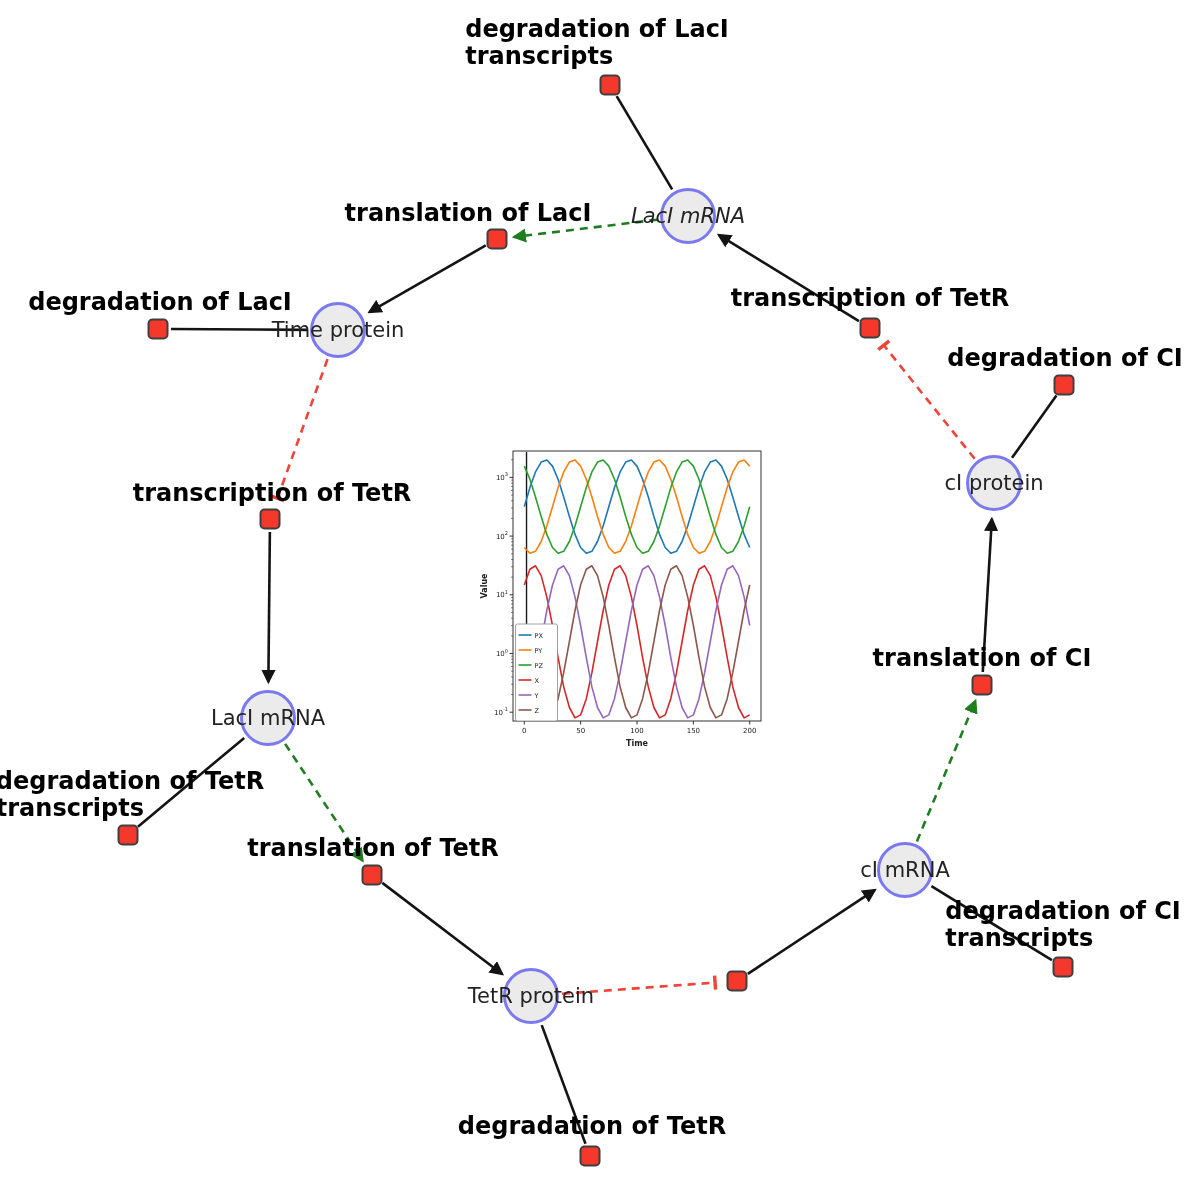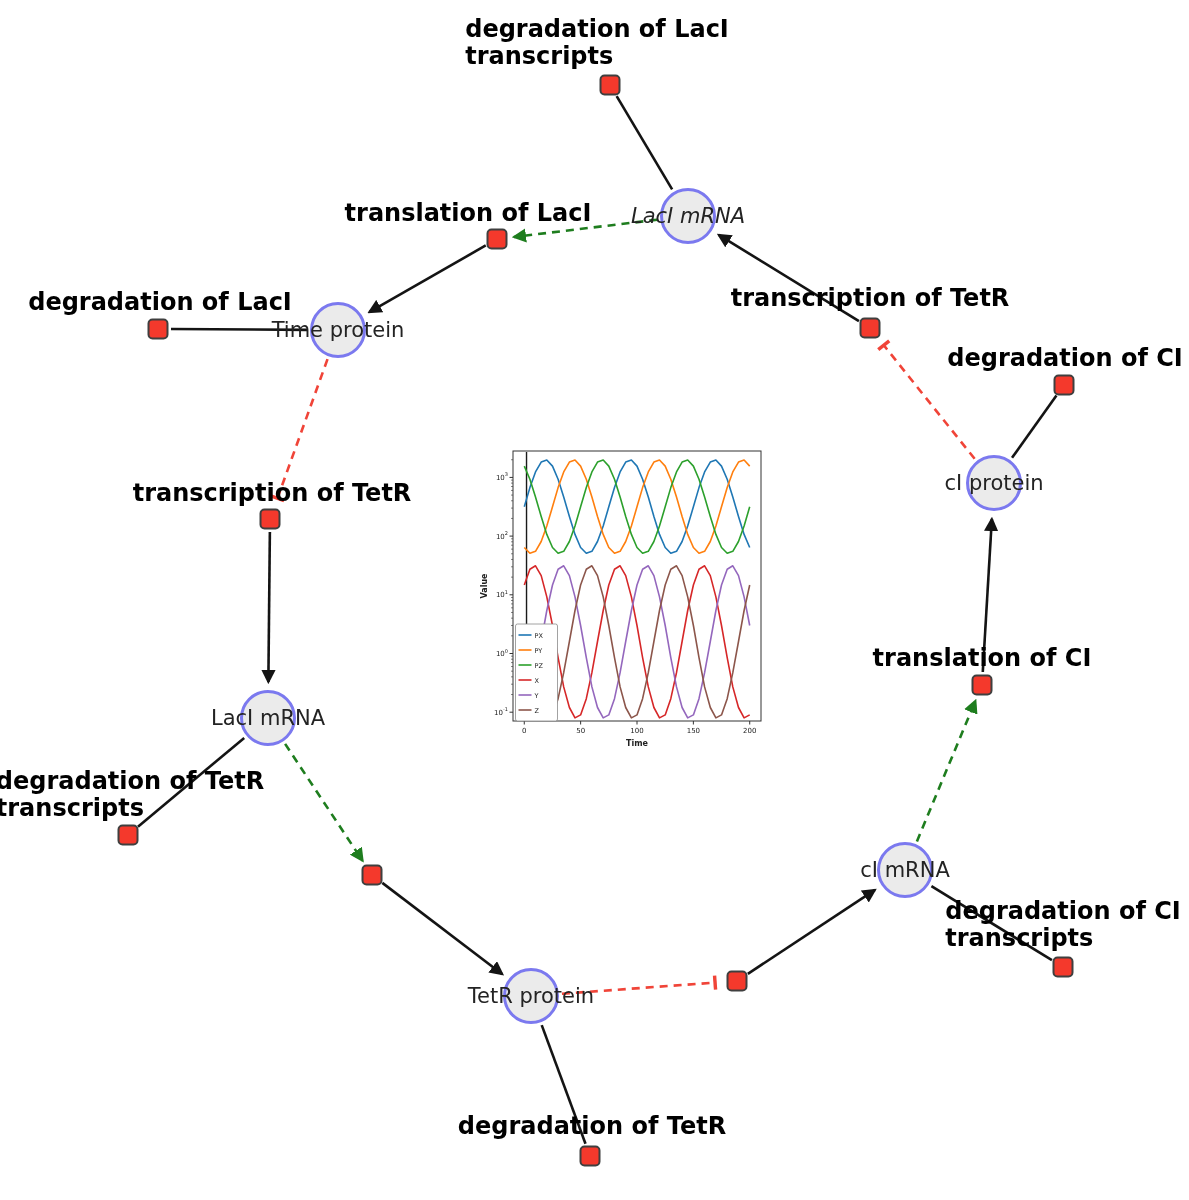--- a/index.html
+++ b/index.html
@@ -109,20 +109,23 @@
       <div class="reaction-node" style="left: 982px; top: 685px;"></div>
       <div class="reaction-label" style="left: 982px; top: 658px;">
         <div>translation of CI</div>
       </div>
       <div class="reaction-node" style="left: 128px; top: 835px;"></div>
       <div class="reaction-label" style="left: 130px; top: 795px;">
         <div>degradation of TetR</div>
         <div>transcripts</div>
       </div>
       <div class="reaction-node" style="left: 372px; top: 875px;"></div>
+      <div class="reaction-label" style="left: 373px; top: 848px;">
+        <div>translation of TetR</div>
+      </div>
       <div class="reaction-node" style="left: 737px; top: 981px;"></div>
       <div class="reaction-node" style="left: 1063px; top: 967px;"></div>
       <div class="reaction-label" style="left: 1063px; top: 925px;">
         <div>degradation of CI</div>
         <div>transcripts</div>
       </div>
       <div class="reaction-node" style="left: 590px; top: 1156px;"></div>
       <div class="reaction-label" style="left: 592px; top: 1126px;">
         <div>degradation of TetR</div>
       </div>

